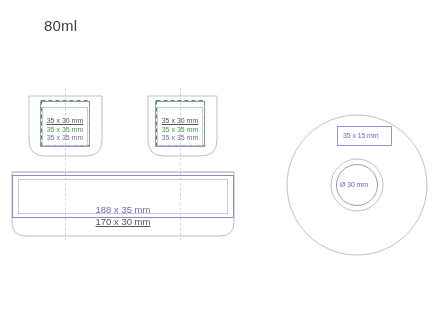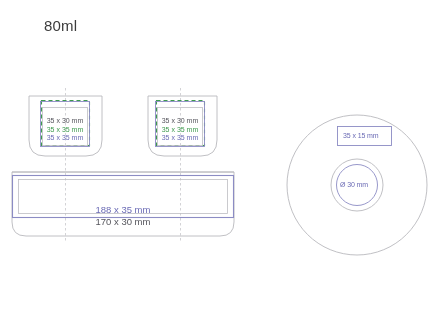--- a/index.html
+++ b/index.html
@@ -44,21 +44,21 @@
   }
   .dim-block {
     position: absolute;
     text-align: center;
     font-family: "Liberation Sans", sans-serif;
     font-size: 7px;
     line-height: 8.6px;
     white-space: nowrap;
   }
   .dim-block div { white-space: nowrap; }
-  .c-gray   { color: #55555c; }
+  .c-gray   { color: #55555c; text-decoration: underline; }
   .c-green  { color: #3e9a4e; }
   .c-violet { color: #6b6bb5; }
   .big-block {
     position: absolute;
     text-align: center;
     font-family: "Liberation Sans", sans-serif;
     font-size: 9.5px;
     line-height: 12px;
     white-space: nowrap;
   }

